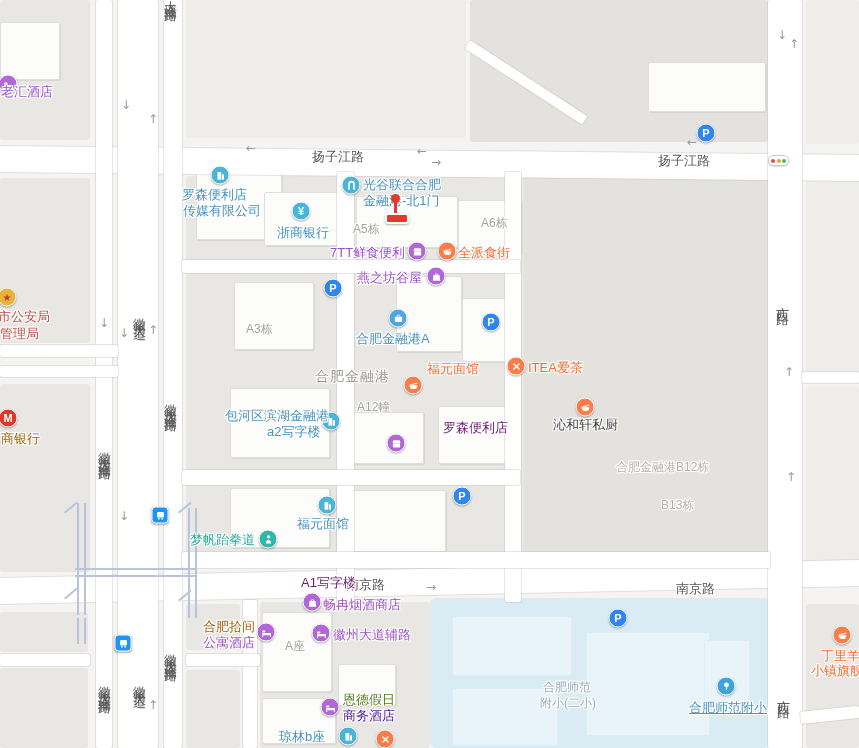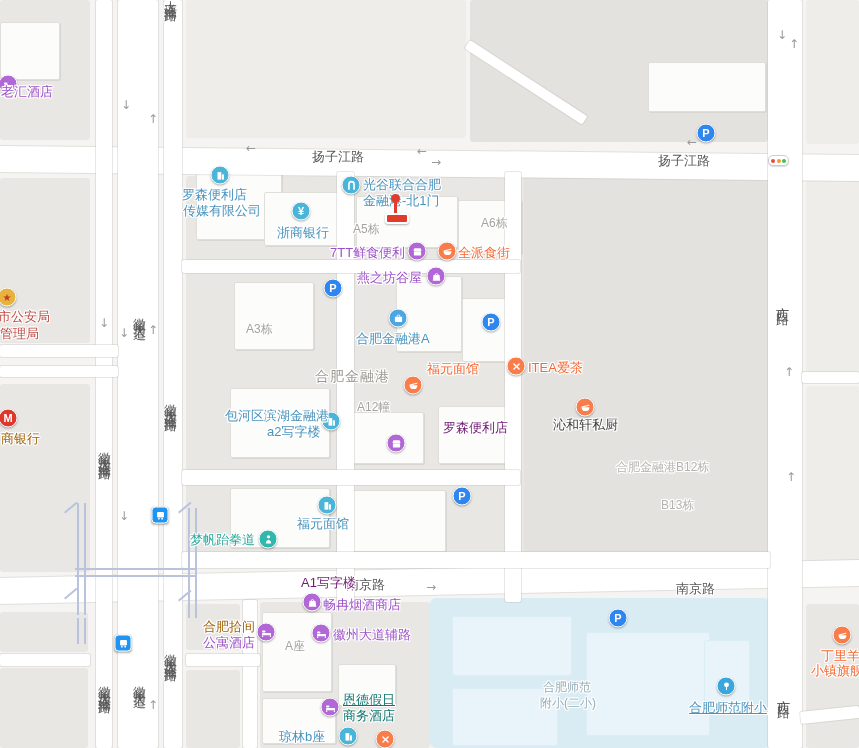--- a/index.html
+++ b/index.html
@@ -331,22 +331,22 @@
       <div class="poiicon" style="background: rgb(177, 104, 214); left: 330px; top: 707px;">
         <svg viewBox="0 0 16 16">
           <g fill="#fff">
             <rect x="2" y="8.6" width="12" height="3.2" rx="1"></rect>
             <rect x="2" y="5.2" width="4.6" height="2.8" rx="1.2"></rect>
             <rect x="2" y="11.8" width="1.6" height="2.2"></rect>
             <rect x="12.4" y="11.8" width="1.6" height="2.2"></rect>
           </g>
         </svg>
       </div>
-      <div class="lbl poilbl" style="color: #0f766e; left: 343px; top: 691px; text-decoration: underline;">恩德假日</div>
-      <div class="lbl poilbl" style="color: #0f766e; left: 343px; top: 707px;">商务酒店</div>
+      <div class="lbl poilbl" style="color: #4d7c0f; left: 343px; top: 691px;">恩德假日</div>
+      <div class="lbl poilbl" style="color: #4c1d95; left: 343px; top: 707px;">商务酒店</div>
       <div class="poiicon" style="background: rgb(74, 181, 217); left: 348px; top: 736px;">
         <svg viewBox="0 0 16 16">
           <g fill="#fff">
             <rect x="4" y="3.5" width="5" height="10"></rect>
             <rect x="9.8" y="6.5" width="2.8" height="7"></rect>
           </g>
         </svg>
       </div>
       <div class="lbl poilbl" style="color: rgb(74, 147, 189); left: 279px; top: 728px;">琼林b座</div>
       <div class="poiicon" style="background: rgb(58, 166, 219); left: 726px; top: 686px;">

